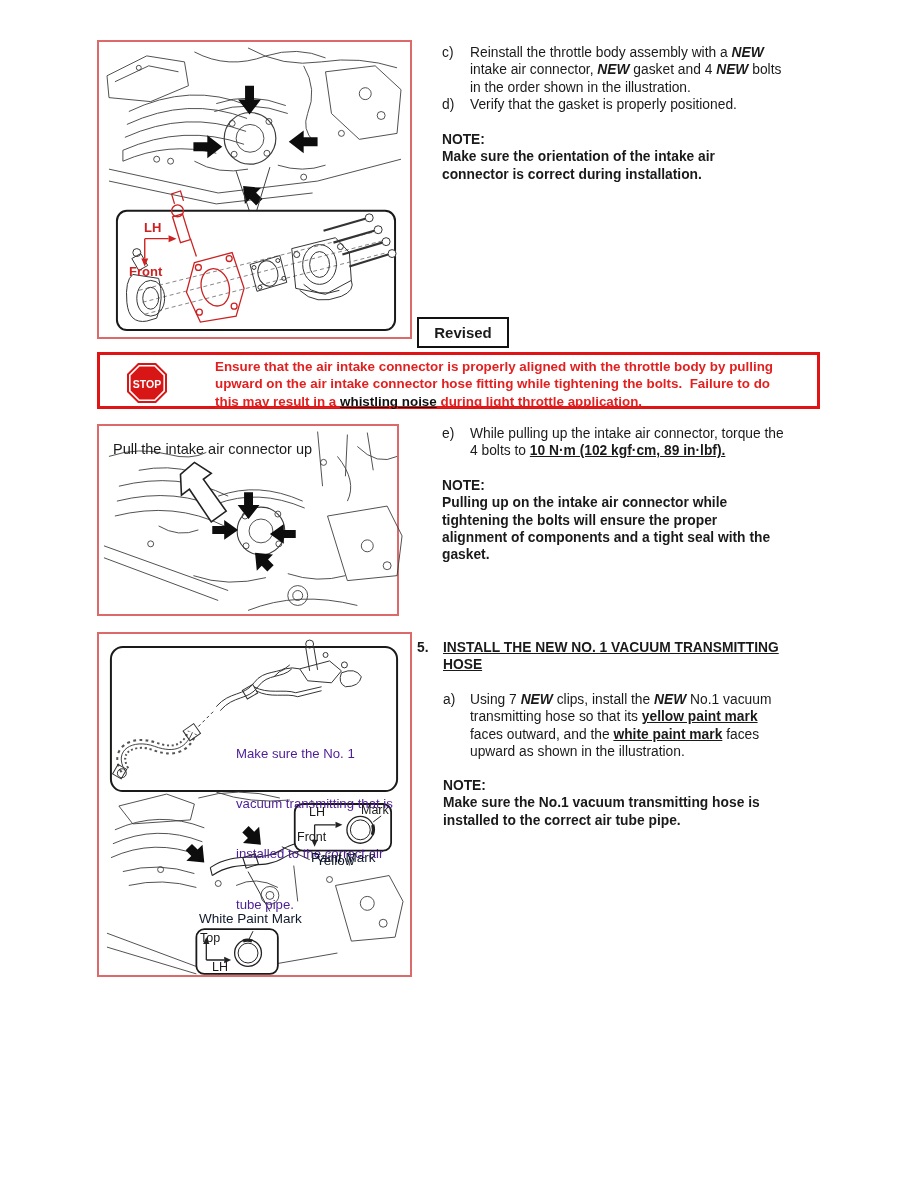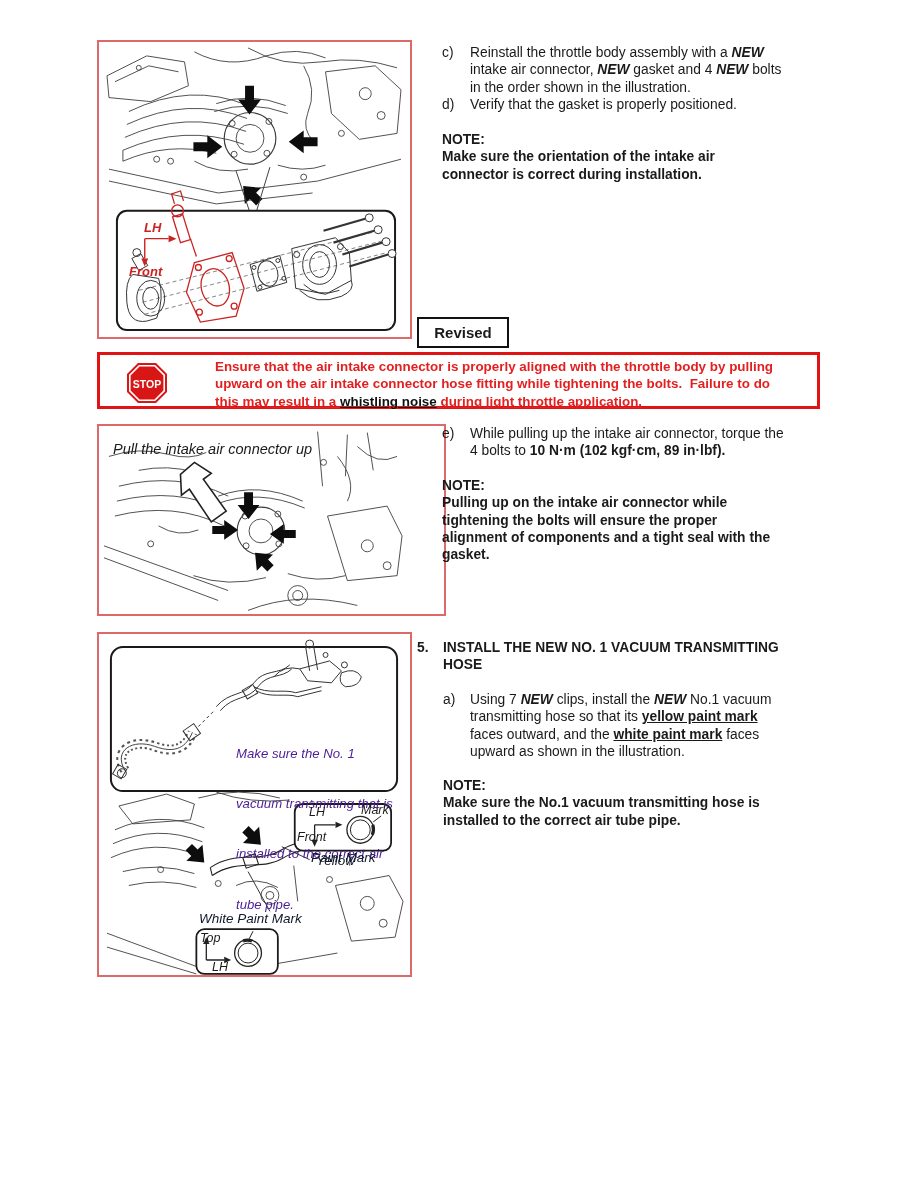--- a/index.html
+++ b/index.html
@@ -4,27 +4,27 @@
 <style>
   * { margin:0; padding:0; box-sizing:border-box; }
   html,body { background:#ffffff; }
   #page {
     position:relative; width:918px; height:1188px; background:#ffffff;
     font-family:"Liberation Sans", sans-serif; color:#1a1a1a; overflow:hidden;
   }
   .abs { position:absolute; }
   .illus { position:absolute; border:2px solid #dd6a6a; background:#fff; }
   .illus svg { display:block; }
-  .lbl { position:absolute; white-space:pre;font-style:italic; }
+  .lbl { position:absolute; white-space:pre; }
 
   
   .txt { font-size:13.8px; line-height:17.3px; color:#1a1a1a; }
   .ln { height:17.3px; white-space:pre; }
   .bi { font-weight:700; font-style:italic; }
-  .b  { font-weight:700; }
+  .b  { font-weight:700;text-decoration:underline; }
   .bu { font-weight:700; text-decoration:underline; }
   .marker { position:absolute; left:0; top:0; }
   .step  { position:absolute; }
   .step .lines { margin-left:28px; }
   .note-block { position:absolute; font-weight:700; }
 
   
   #revised-box {
     position:absolute; left:417px; top:317px; width:92px; height:31px;
     border:2.5px solid #111; display:flex; align-items:center; justify-content:center;
@@ -187,21 +187,21 @@
       <polygon points="14.2,4.8 29.8,4.8 39.2,14.2 39.2,29.8 29.8,39.2 14.2,39.2 4.8,29.8 4.8,14.2" fill="none" stroke="#ffffff" stroke-width="1.6"></polygon>
       <text x="22" y="26.5" text-anchor="middle" font-family="Liberation Sans, sans-serif" font-size="10.5" font-weight="700" fill="#ffffff">STOP</text>
     </svg>
     <div class="warn-text">
       <div class="ln">Ensure that the air intake connector is properly aligned with the throttle body by pulling</div>
       <div class="ln">upward on the air intake connector hose fitting while tightening the bolts.&nbsp; Failure to do</div>
       <div class="ln"><span class="wu">this may result in a </span><span class="wu wblack">whistling noise</span><span class="wu"> during light throttle application.</span></div>
     </div>
   </div>
 
-  <div class="illus" style="left:97px; top:424px; width:349px; height:192px;">
+  <div class="illus" style="left:97px; top:424px; width:302px; height:192px;">
     <svg width="311" height="188" viewBox="0 0 313 188">
       <g stroke="#3d3d3d" fill="none" stroke-width="0.9">
         <path d="M10,30 Q40,20 70,28 Q92,34 108,26"></path>
         <path d="M220,5 L225,60 M250,8 L248,50 M270,6 L276,44"></path>
         <path d="M20,60 Q80,45 130,70"></path>
         <path d="M18,75 Q78,60 128,85"></path>
         <path d="M16,90 Q76,75 126,100"></path>
         <path d="M5,120 L130,165 M5,132 L120,175"></path>
         <path d="M230,90 L290,80 L305,110 L300,150 L250,155 Z"></path>
         <circle cx="270" cy="120" r="6"></circle>

